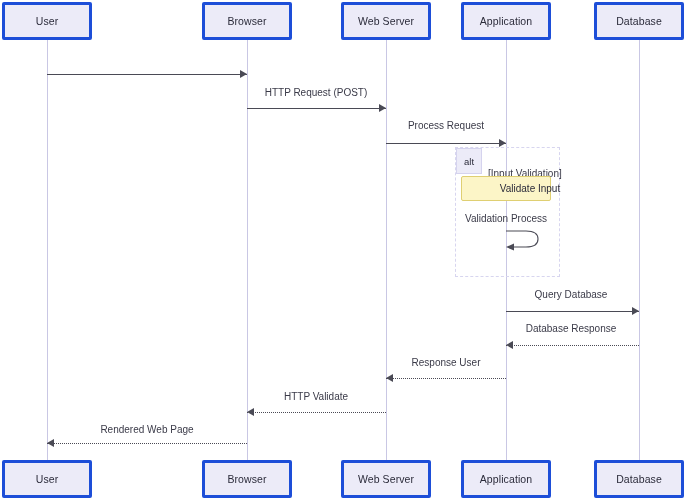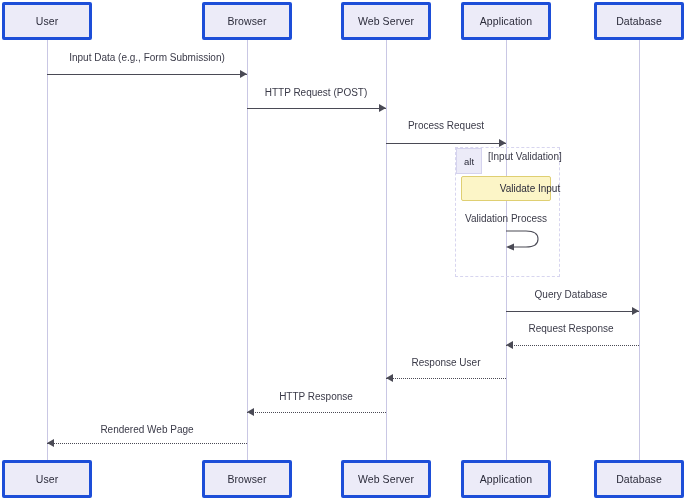--- a/index.html
+++ b/index.html
@@ -143,61 +143,60 @@
   <div class="participant" style="left:341px; top:2px;">
     <span class="plabel">Web Server</span>
   </div>
   <div class="participant" style="left:461px; top:2px;">
     <span class="plabel">Application</span>
   </div>
   <div class="participant" style="left:594px; top:2px;">
     <span class="plabel">Database</span>
   </div>
 
-  <div class="msg-label" style="left:147px; top:52px;">Input Data (e.g., Form Submission)</div>
   <div class="msg-line" style="left:47px; top:74px; width:200px;"></div>
   <div class="arrowhead right" style="left:240px; top:70px;"></div>
 
   <div class="msg-label" style="left:316px; top:87px;">HTTP Request (POST)</div>
   <div class="msg-line" style="left:247px; top:108px; width:139px;"></div>
   <div class="arrowhead right" style="left:379px; top:104px;"></div>
 
   <div class="msg-label" style="left:446px; top:120px;">Process Request</div>
   <div class="msg-line" style="left:386px; top:143px; width:120px;"></div>
   <div class="arrowhead right" style="left:499px; top:139px;"></div>
 
   <div class="fragment" style="left:455px; top:147px; width:105px; height:130px;"></div>
   <div class="fragment-tab" style="left:456px; top:148px;">
     <span>alt</span>
   </div>
-  <div class="fragment-cond" style="left:488px; top:151px;">[Input Validation]</div>
+  <div class="fragment-cond" style="left:488px; top:168px;">[Input Validation]</div>
 
   <div class="note" style="left:461px; top:176px; width:90px; height:25px;padding-left:48px;">
     <span>Validate Input</span>
   </div>
 
   <div class="msg-label" style="left:506px; top:213px;">Validation Process</div>
   <svg class="selfloop" style="left:500px; top:226px;" width="44" height="28" viewBox="0 0 44 28" xmlns="http://www.w3.org/2000/svg">
     <path d="M6 5 L26 5 Q38 5 38 13 Q38 21 26 21 L13 21" fill="none" stroke="#4a4a55" stroke-width="1.1"></path>
     <polygon points="14,17.5 6,21 14,24.5" fill="#4a4a55"></polygon>
   </svg>
 
   <div class="msg-label" style="left:571px; top:289px;">Query Database</div>
   <div class="msg-line" style="left:506px; top:311px; width:133px;"></div>
   <div class="arrowhead right" style="left:632px; top:307px;"></div>
 
-  <div class="msg-label" style="left:571px; top:323px;">Request Response</div>
+  <div class="msg-label" style="left:571px; top:323px;">Database Response</div>
   <div class="msg-line dotted" style="left:506px; top:345px; width:133px;"></div>
   <div class="arrowhead left" style="left:506px; top:341px;"></div>
 
   <div class="msg-label" style="left:446px; top:357px;">Response User</div>
   <div class="msg-line dotted" style="left:386px; top:378px; width:120px;"></div>
   <div class="arrowhead left" style="left:386px; top:374px;"></div>
 
-  <div class="msg-label" style="left:316px; top:391px;">HTTP Response</div>
+  <div class="msg-label" style="left:316px; top:391px;">HTTP Validate</div>
   <div class="msg-line dotted" style="left:247px; top:412px; width:139px;"></div>
   <div class="arrowhead left" style="left:247px; top:408px;"></div>
 
   <div class="msg-label" style="left:147px; top:424px;">Rendered Web Page</div>
   <div class="msg-line dotted" style="left:47px; top:443px; width:200px;"></div>
   <div class="arrowhead left" style="left:47px; top:439px;"></div>
 
   <div class="participant" style="left:2px; top:460px;">
     <span class="plabel">User</span>
   </div>

